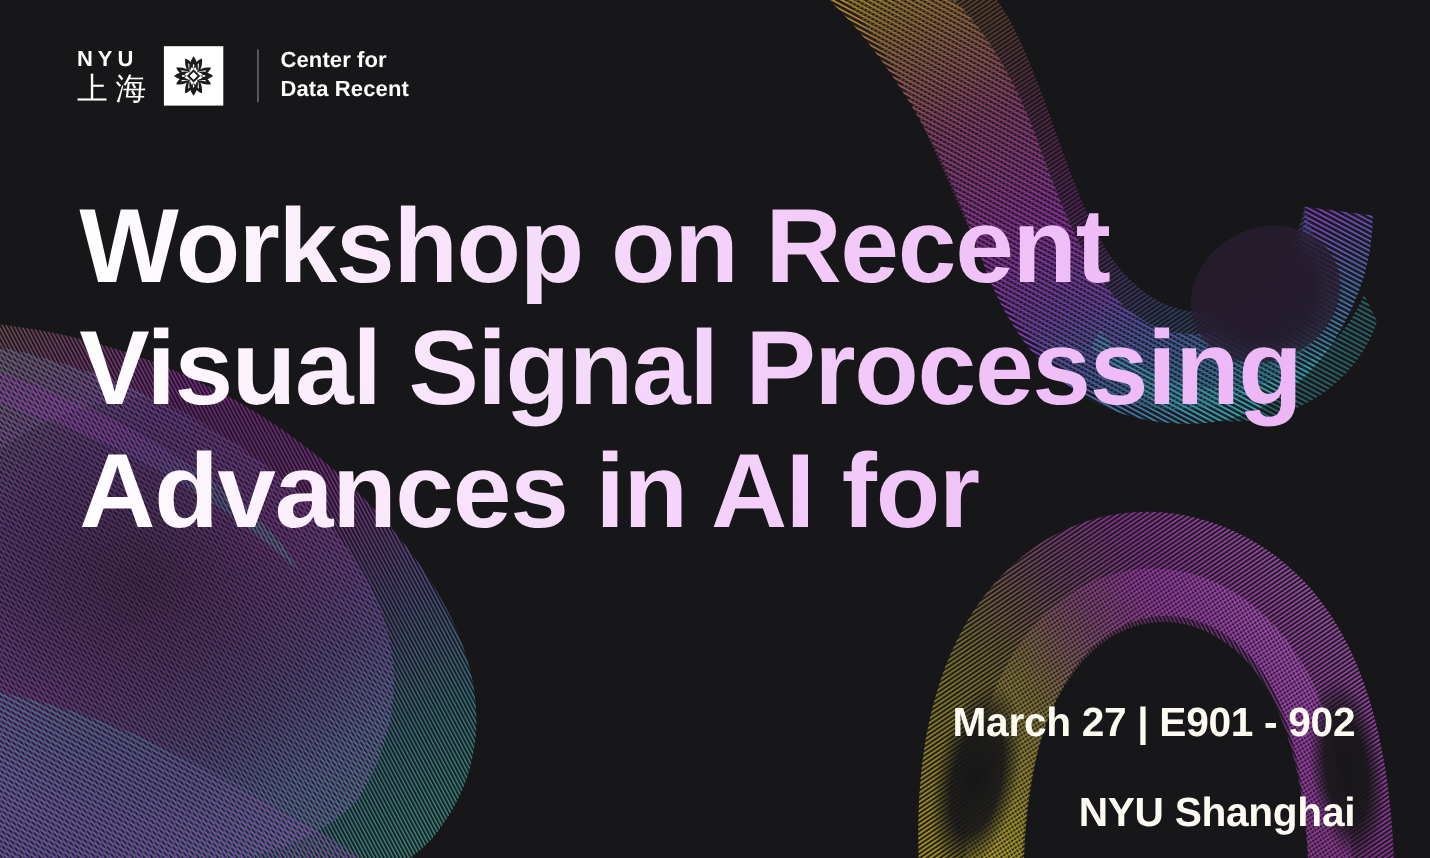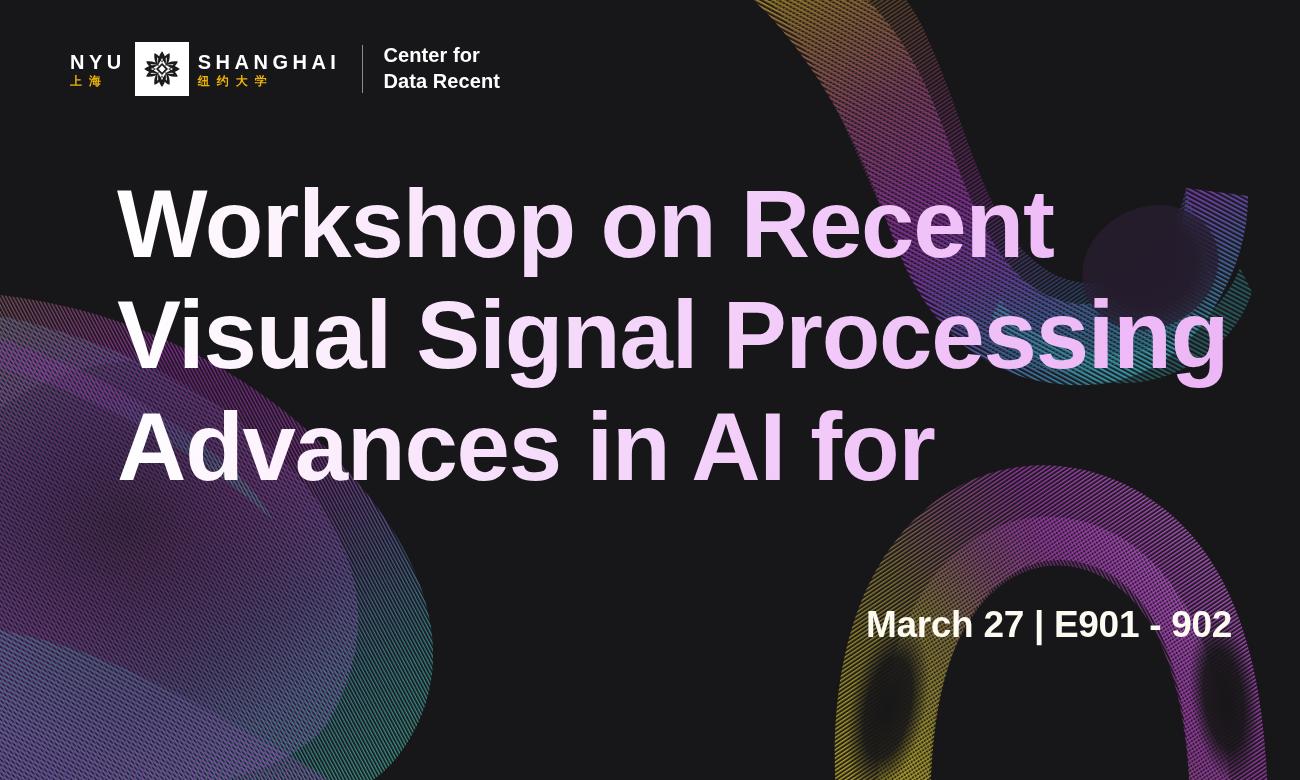--- a/index.html
+++ b/index.html
@@ -35,22 +35,22 @@
     gap:3px;
   }
   .logo-en {
     color:#ffffff;
     font-size:20px; font-weight:700;
     letter-spacing:4.5px;
     line-height:1;
     white-space:nowrap;
   }
   .logo-cn {
-    color:#eab308;
-    font-size:12px; font-weight:700;
+    color:#ffffff;
+    font-size:28px; font-weight:400;
     letter-spacing:7px;
     line-height:1;
     white-space:nowrap;
   }
   #logo-mark {
     width:54px; height:54px;
     background:#ffffff;
     margin:0 9px;
     display:flex; align-items:center; justify-content:center;
     flex:none;
@@ -83,37 +83,37 @@
     background-image:linear-gradient(95deg,
         #ffffff 0%,
         #fdf3fd 14%,
         #f6dcfb 38%,
         #f2caf9 62%,
         #efbdf7 82%,
         #edb6f6 100%);
     -webkit-background-clip:text;
     background-clip:text;
     color:transparent;
-    margin-left:45px;
     -webkit-text-fill-color:transparent;
   }
 
   
   #details {
     position:absolute; right:68px; top:600px;
     text-align:right;
     z-index:5;
   }
   .dt-line {
     color:#fdfaf2;
     font-size:37px;
     font-weight:700;
     line-height:1.36;
     letter-spacing:-0.3px;
     white-space:nowrap;
+    margin-top:32px;
   }
 </style>
 </head>
 <body>
 
 <div id="poster">
 
   <svg id="art" viewBox="0 0 1300 780" preserveAspectRatio="none" aria-hidden="true">
     <defs>
 
@@ -331,36 +331,33 @@
           <g transform="rotate(270 32 32)">
             <path d="M32 6 C27 13 25 20 27 26 C29 21 31 18 32 16 C33 18 35 21 37 26 C39 20 37 13 32 6 Z"></path>
             <path d="M21 9 C20 17 22 24 27 28 C25 22 25 18 25 15 C27 17 29 19 32 23 C31 16 27 11 21 9 Z"></path>
             <path d="M43 9 C37 11 33 16 32 23 C35 19 37 17 39 15 C39 18 39 22 37 28 C42 24 44 17 43 9 Z"></path>
           </g>
         </g>
         <path d="M32 25 L39 32 L32 39 L25 32 Z" fill="none" stroke="#1b1a1c" stroke-width="2.6"></path>
       </svg>
     </div>
 
-    <div class="logo-word">
-      <span class="logo-en">SHANGHAI</span>
-      <span class="logo-cn">纽约大学</span>
-    </div>
 
     <div id="logo-divider"></div>
 
     <div id="logo-cds">
       <div>Center for</div>
       <div>Data Recent</div>
     </div>
   </div>
 
   <div id="headline">
     <div class="hl-line">Workshop on Recent</div>
     <div class="hl-line">Visual Signal Processing</div>
     <div class="hl-line">Advances in AI for</div>
   </div>
 
   <div id="details">
     <div class="dt-line">March 27 | E901 - 902</div>
+    <div class="dt-line">NYU Shanghai</div>
   </div>
 
 </div>
 
 </body></html>

